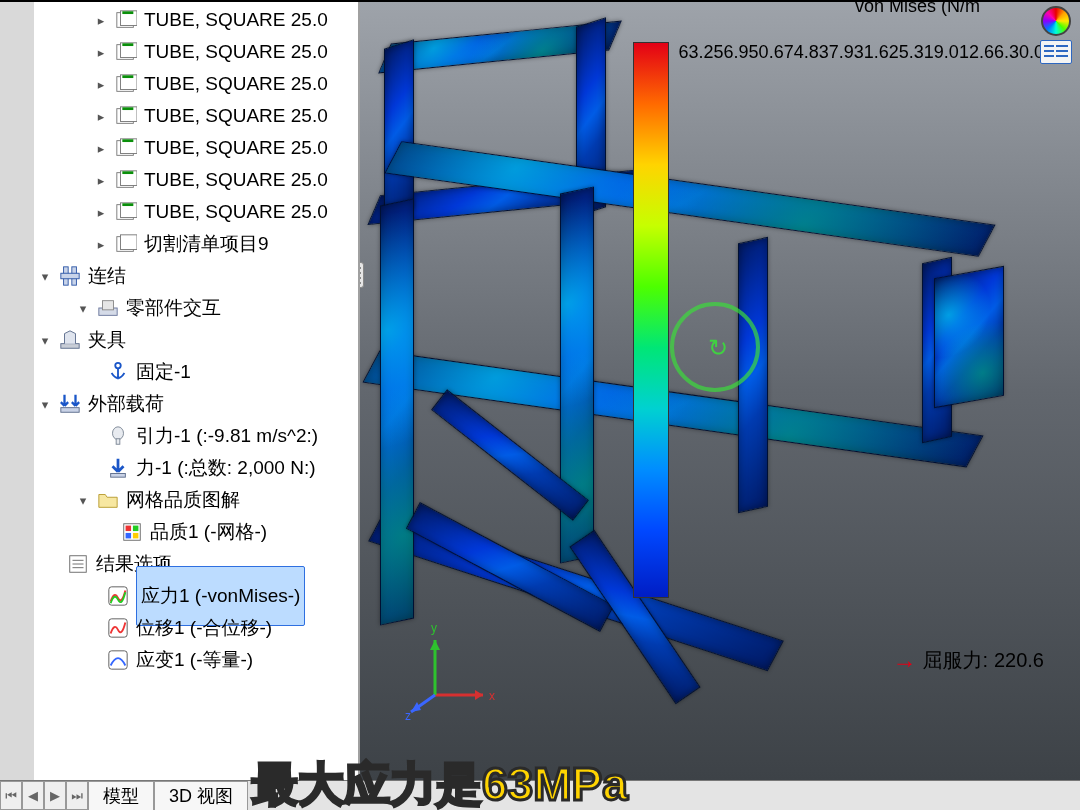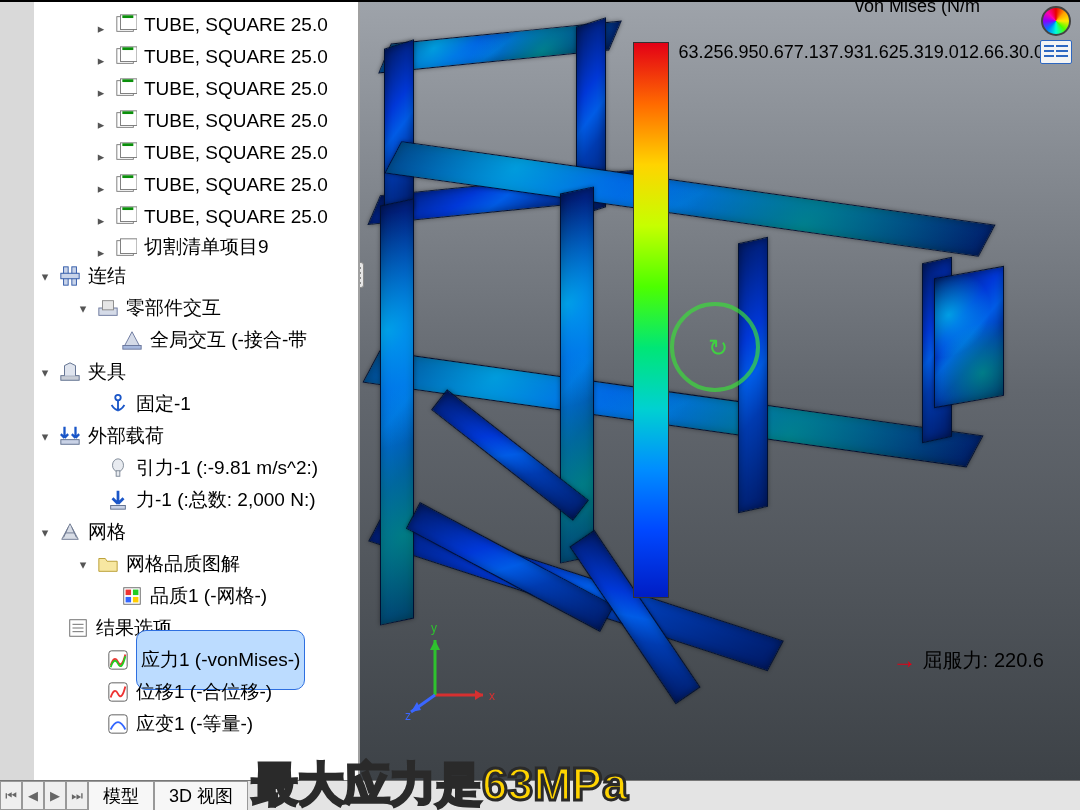--- a/index.html
+++ b/index.html
@@ -40,21 +40,21 @@
   .tree-item {
     display:flex;
     align-items:center;
     gap:6px;
     height:32px;
     padding-left:4px;
     white-space:nowrap;
     cursor:default;
   }
   .tree-item.indent0 { }
-  .tree-item.indent1 { padding-left: 60px; align-items: flex-end; }
+  .tree-item.indent1 { padding-left: 60px; }
   .tree-item.indent2 { padding-left: 42px; }
   .tree-item.indent3 { padding-left: 86px; }
   .tree-item.indent2b { padding-left: 72px; align-items: center; }
   .caret {
     display:inline-flex;
     width:14px;
     justify-content:center;
     font-size:13px;
     color:#555;
   }
@@ -63,21 +63,21 @@
   .ico {
     display:inline-flex;
     width:24px; height:24px;
     align-items:center; justify-content:center;
   }
   .ico svg{ width:22px;height:22px; }
   .selected {
     background:#bcdcff;
     border:1px solid #2e6fe0;
     padding:16px 4px;
-    border-radius:10px;
+    border-radius:2px;
   }
   
   .viewport {
     flex:1;
     position:relative;
     background: linear-gradient(to bottom,#9ea3aa 0%, #62676e 50%, #3d4247 100%);
     overflow:hidden;
   }
   .drag-handle{
     position:absolute;
@@ -310,29 +310,20 @@
       <div class="tree-item indent2">
         <span class="caret caretD"></span>
         <span class="ico">
             <svg viewBox="0 0 24 24">
               <rect x="2" y="12" width="20" height="8" fill="#d5dbe8" stroke="#68759b"></rect>
               <rect x="6" y="4" width="12" height="10" fill="#e6e6e6" stroke="#888"></rect>
             </svg>
           </span>
         <span>零部件交互</span>
       </div>
-      <div class="tree-item indent3">
-        <span class="ico">
-            <svg viewBox="0 0 24 24">
-              <path d="M3 20 L12 3 L21 20 Z" fill="#d5dbe8" stroke="#68759b"></path>
-              <rect x="2" y="18" width="20" height="4" fill="#a6b8dd" stroke="#68759b"></rect>
-            </svg>
-          </span>
-        <span>全局交互 (-接合-带</span>
-      </div>
 
       <div class="tree-item indent0">
         <span class="caret caretD"></span>
         <span class="ico">
             <svg viewBox="0 0 24 24">
               <rect x="2" y="16" width="20" height="5" fill="#c8cdd6" stroke="#5a6a8a"></rect>
               <path d="M6 16 L6 5 L12 2 L18 5 L18 16" fill="#dfe4ee" stroke="#5a6a8a"></path>
             </svg>
           </span>
         <span>夹具</span>
@@ -370,29 +361,20 @@
       <div class="tree-item indent2b">
         <span class="ico">
             <svg viewBox="0 0 24 24">
               <path d="M12 2 V16 M12 16 L6 10 M12 16 L18 10" stroke="#1a56c8" stroke-width="3" fill="none"></path>
               <rect x="4" y="18" width="16" height="4" fill="#c9d2e6" stroke="#5a6a8a"></rect>
             </svg>
           </span>
         <span>力-1 (:总数: 2,000 N:)</span>
       </div>
 
-      <div class="tree-item indent0">
-        <span class="caret caretD"></span>
-        <span class="ico">
-            <svg viewBox="0 0 24 24">
-              <path d="M3 20 L12 3 L21 20 Z M7 13 H17 M10 7 L5 18 M14 7 L19 18" fill="#d8dde6" stroke="#6b768e"></path>
-            </svg>
-          </span>
-        <span>网格</span>
-      </div>
       <div class="tree-item indent2">
         <span class="caret caretD"></span>
         <span class="ico">
             <svg viewBox="0 0 24 24">
               <path d="M2 6 h7 l2 3 h11 v11 h-20 z" fill="#f7e7a1" stroke="#b79a2e"></path>
             </svg>
           </span>
         <span>网格品质图解</span>
       </div>
       <div class="tree-item indent3">
@@ -488,21 +470,21 @@
       <polygon points="6,92 16,90 12,82" fill="#3a66ff"></polygon>
       <text x="0" y="100" fill="#3a66ff" font-size="12">z</text>
     </svg>
 
     <div class="legend">
       <div class="legend-bar"></div>
       <div class="legend-labels">
         <span>63.2</span>
         <span>56.9</span>
         <span>50.6</span>
-        <span>77.1</span>
+        <span>74.8</span>
         <span>37.9</span>
         <span>31.6</span>
         <span>25.3</span>
         <span>19.0</span>
         <span>12.6</span>
         <span>6.3</span>
         <span>0.0</span>
       </div>
     </div>
 

